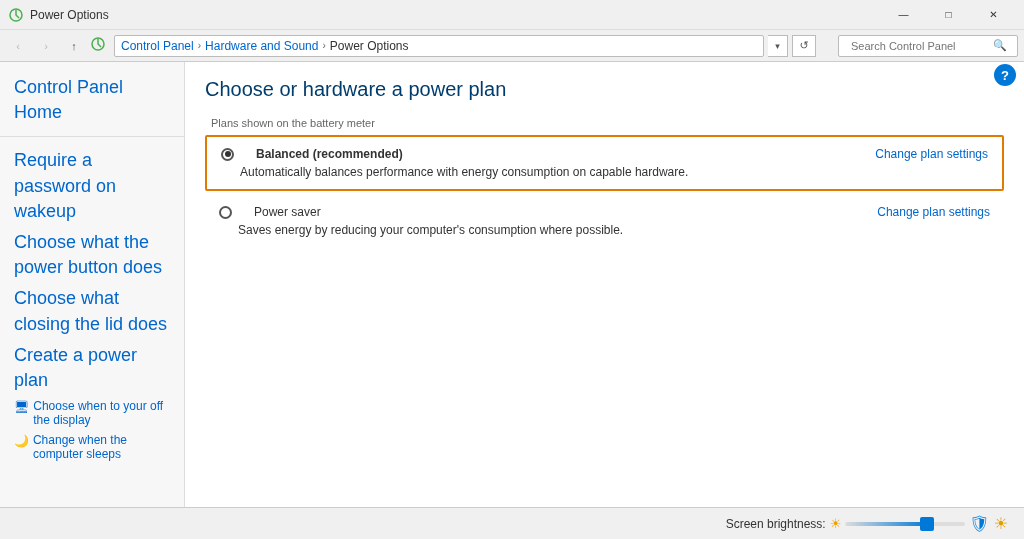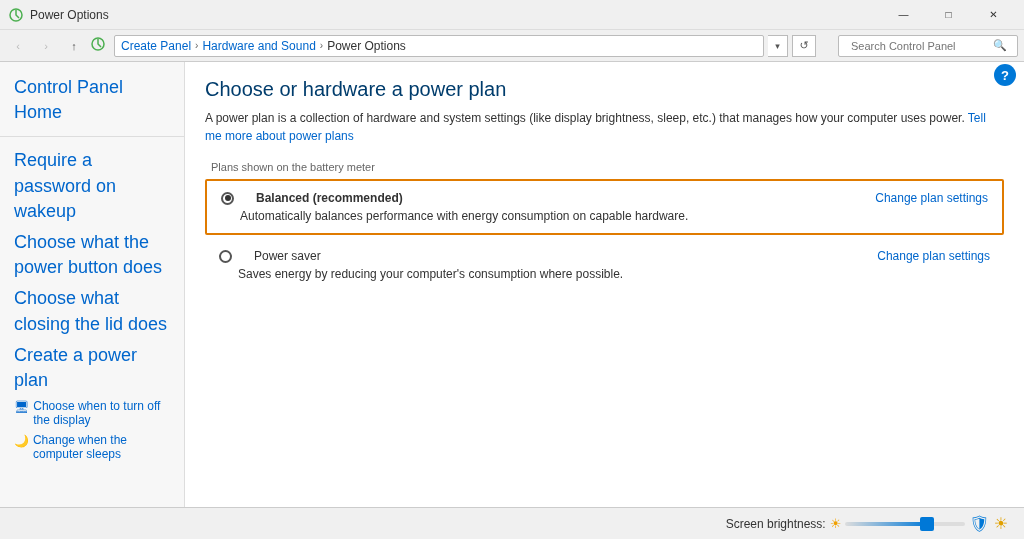--- a/index.html
+++ b/index.html
@@ -318,21 +318,21 @@
   <button class="nav-btn disabled">‹</button>
   <button class="nav-btn disabled">›</button>
   <button class="nav-btn">↑</button>
   <span style="margin-right:4px;">
     <svg width="16" height="16" viewBox="0 0 16 16">
       <circle cx="8" cy="8" r="6" fill="none" stroke="#4caf50" stroke-width="1.5"></circle>
       <path d="M8 3 L8 8 L11 11" stroke="#4caf50" stroke-width="1.5" fill="none"></path>
     </svg>
   </span>
   <div class="breadcrumb-bar">
-    <span class="breadcrumb-link">Create Panel</span>
+    <span class="breadcrumb-link">Control Panel</span>
     <span class="breadcrumb-sep">›</span>
     <span class="breadcrumb-link">Hardware and Sound</span>
     <span class="breadcrumb-sep">›</span>
     <span style="color:#333;">Power Options</span>
   </div>
   <div class="breadcrumb-dropdown">▾</div>
   <button class="refresh-btn">↺</button>
   <div class="search-box">
     <input class="search-input" type="text" placeholder="Search Control Panel" style="">
     <button class="search-icon-btn">🔍</button>
@@ -345,37 +345,35 @@
 
   <div class="sidebar">
     <a class="sidebar-link">Control Panel Home</a>
     <hr class="sidebar-divider">
     <a class="sidebar-link">Require a password on wakeup</a>
     <a class="sidebar-link">Choose what the power button does</a>
     <a class="sidebar-link">Choose what closing the lid does</a>
     <a class="sidebar-link">Create a power plan</a>
     <a class="sidebar-icon-link">
       <span style="font-size:12px; margin-top:1px;">🖥</span>
-      <span>Choose when to turn off the display</span>
+      <span>Choose when to your off the display</span>
     </a>
     <a class="sidebar-icon-link">
       <span style="font-size:12px; margin-top:1px;">🌙</span>
       <span>Change when the computer sleeps</span>
     </a>
 
     <div style="flex:1; min-height: 200px;"></div>
 
     <div class="sidebar-section-label">See also</div>
 
   </div>
 
   <div class="content">
     <h1 class="page-title">Choose or hardware a power plan</h1>
-    <p class="intro-text">A power plan is a collection of hardware and system settings (like display brightness, sleep, etc.) that manages how your computer uses power. <a class="intro-link">Tell me more about power plans</a>
-    </p>
 
     <div class="section-label">Plans shown on the battery meter</div>
 
     <div class="plan-card">
       <div class="plan-card-header">
         <label class="plan-radio-label">
           <div class="plan-radio selected"></div>
           <span>Balanced (recommended)</span>
         </label>
         <a class="plan-change-link">Change plan settings</a>

